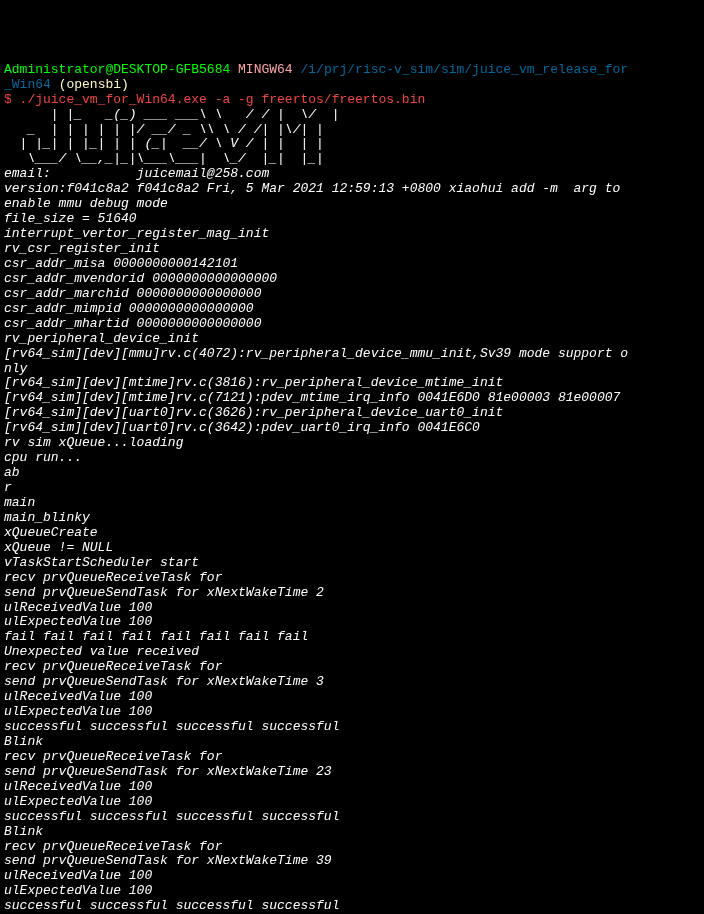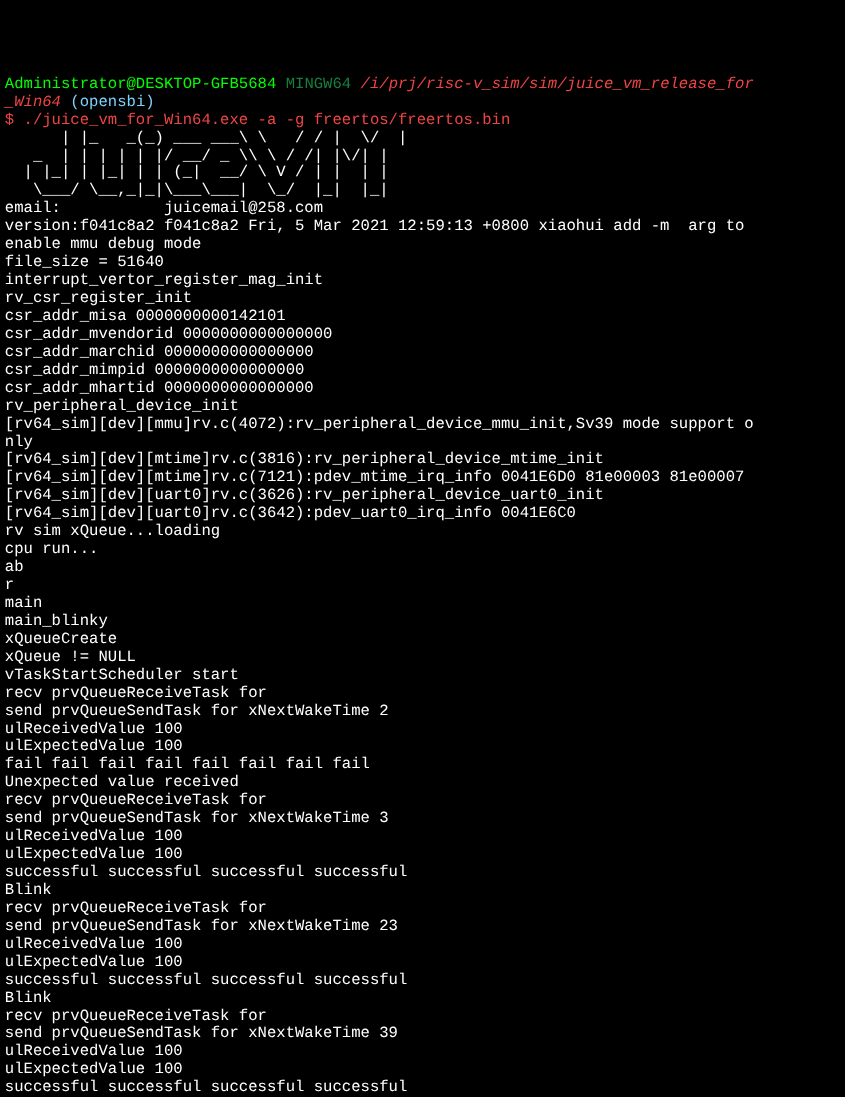--- a/index.html
+++ b/index.html
@@ -9,25 +9,25 @@
       font-family: 'Consolas', 'Courier New', monospace;
       font-size: 13px;
       line-height: 1.15;
       width: 704px;
       height: 914px;
       padding: 3px 4px;
       white-space: pre;
       overflow: hidden;
     }
     .prompt-user { color: #00ff00; }
-    .prompt-host { color: #15803d; }
-    .prompt-path { color: #ef4444; font-style: italic; }
-    .prompt-branch { color: #7dd3fc; }
+    .prompt-host { color: #fca5a5; }
+    .prompt-path { color: #0369a1; }
+    .prompt-branch { color: #fef9c3; }
     .command { color: #ef4444; }
-    .output { color: #ffffff; }
+    .output { color: #ffffff; font-style: italic; }
   </style>
 </head>
 <body>
 
 
 
 <span><span class="prompt-user">Administrator@DESKTOP-GFB5684</span> <span class="prompt-host">MINGW64</span> <span class="prompt-path">/i/prj/risc-v_sim/sim/juice_vm_release_for</span>
 <span class="prompt-path">_Win64</span> <span class="prompt-branch">(opensbi)</span>
 <span class="command">$ ./juice_vm_for_Win64.exe -a -g freertos/freertos.bin</span>
 <span class="output">      | |_   _(_) ___ ___\ \   / / |  \/  |</span>

